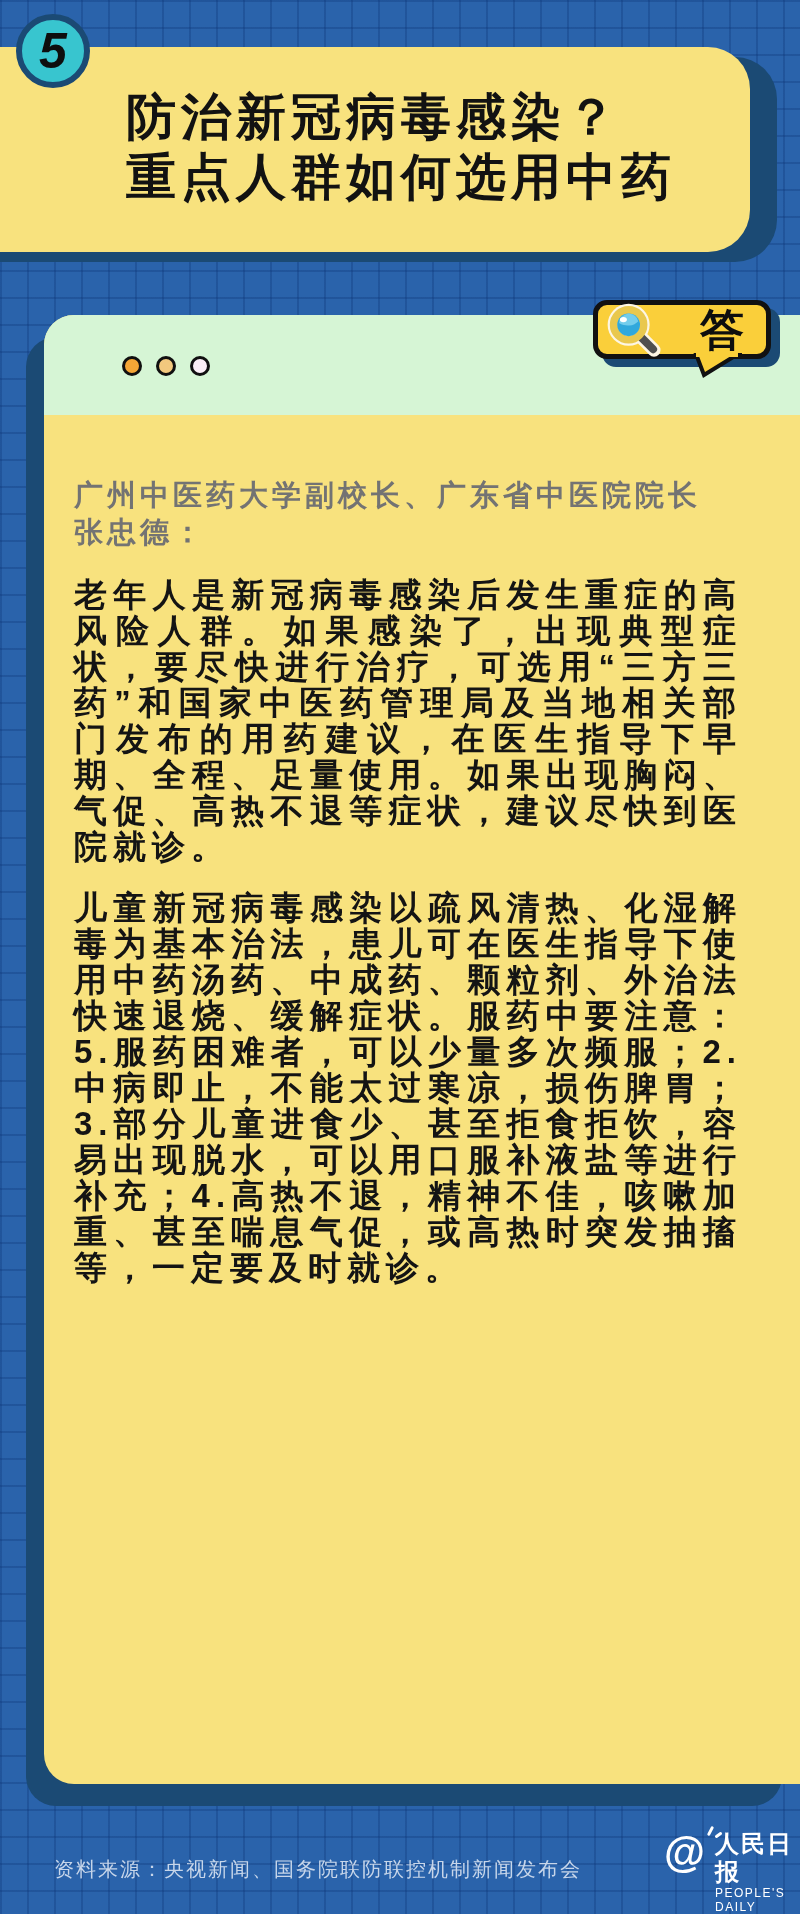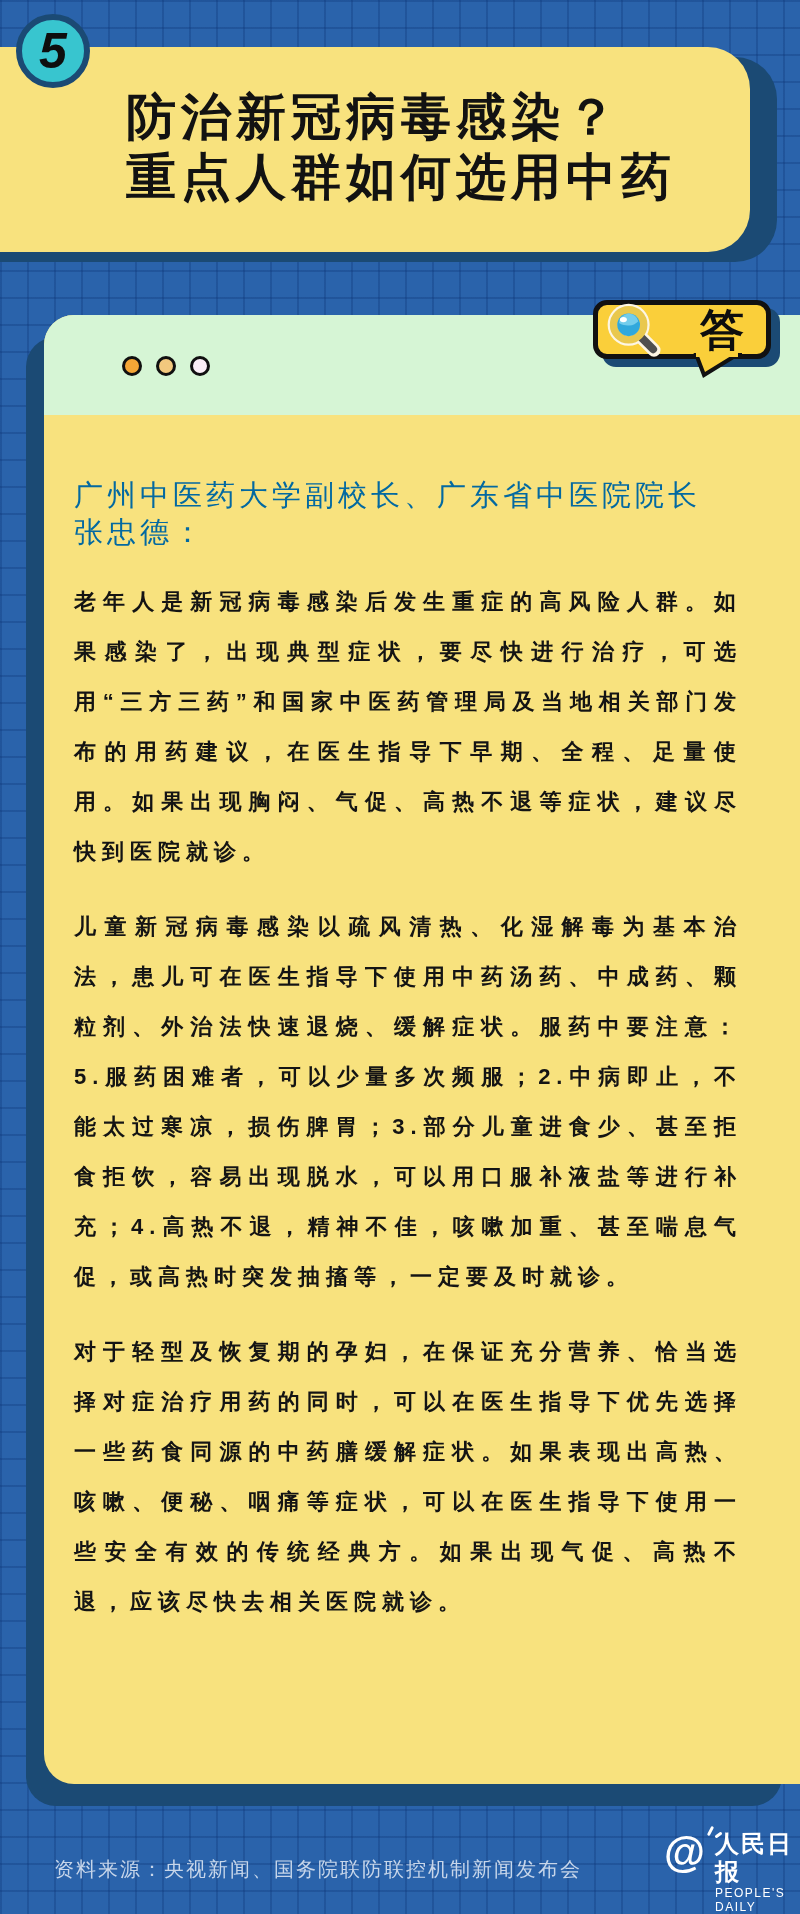--- a/index.html
+++ b/index.html
@@ -48,26 +48,26 @@
     flex:0 0 auto;
   }
   .window-dots{display:flex;gap:14px;margin:41px 0 0 78px;}
   .dot{width:20px;height:20px;border-radius:50%;border:3px solid #101010;box-sizing:border-box;}
   .dot-1{background:#F4A636;}
   .dot-2{background:#F2C87E;}
   .dot-3{background:#FBEFF7;}
   .card-body{flex:1;padding:62px 68px 0 30px;}
   .expert-heading{
     max-width:640px;
-    font-size:29px;line-height:37px;font-weight:400;color:#0369a1;
+    font-size:29px;line-height:37px;font-weight:700;color:#737373;
     letter-spacing:4px;
   }
   .body-paragraph{
     margin:25px 0 0 0;
-    font-size:22px;line-height:50px;font-weight:700;color:#141414;
+    font-size:33px;line-height:36px;font-weight:700;color:#141414;
     letter-spacing:6px;text-align:justify;text-justify:inter-character;
   }
   .body-paragraph:first-of-type{margin-top:26px;}
   
   .answer-badge{
     position:absolute;left:593px;top:300px;width:178px;height:59px;
     background:#FACF3A;border:5px solid #111111;border-radius:14px;
     box-sizing:border-box;box-shadow:9px 8px 0 #1B4A74;
     display:flex;align-items:center;z-index:6;
   }
@@ -118,21 +118,20 @@
     <div class="window-dots">
       <span class="dot dot-1"></span>
       <span class="dot dot-2"></span>
       <span class="dot dot-3"></span>
     </div>
   </div>
   <div class="card-body">
     <div class="expert-heading">广州中医药大学副校长、广东省中医院院长张忠德：</div>
     <p class="body-paragraph">老年人是新冠病毒感染后发生重症的高风险人群。如果感染了，出现典型症状，要尽快进行治疗，可选用“三方三药”和国家中医药管理局及当地相关部门发布的用药建议，在医生指导下早期、全程、足量使用。如果出现胸闷、气促、高热不退等症状，建议尽快到医院就诊。</p>
     <p class="body-paragraph">儿童新冠病毒感染以疏风清热、化湿解毒为基本治法，患儿可在医生指导下使用中药汤药、中成药、颗粒剂、外治法快速退烧、缓解症状。服药中要注意：5.服药困难者，可以少量多次频服；2.中病即止，不能太过寒凉，损伤脾胃；3.部分儿童进食少、甚至拒食拒饮，容易出现脱水，可以用口服补液盐等进行补充；4.高热不退，精神不佳，咳嗽加重、甚至喘息气促，或高热时突发抽搐等，一定要及时就诊。</p>
-    <p class="body-paragraph">对于轻型及恢复期的孕妇，在保证充分营养、恰当选择对症治疗用药的同时，可以在医生指导下优先选择一些药食同源的中药膳缓解症状。如果表现出高热、咳嗽、便秘、咽痛等症状，可以在医生指导下使用一些安全有效的传统经典方。如果出现气促、高热不退，应该尽快去相关医院就诊。</p>
   </div>
 </div>
 
 <div class="answer-badge">
   <svg class="magnifier" viewBox="0 0 64 64">
     <circle cx="27" cy="26" r="24" fill="#FDF6E4"></circle>
     <line x1="42" y1="41" x2="56" y2="55" stroke="#FDF6E4" stroke-width="15" stroke-linecap="round"></line>
     <line x1="42" y1="41" x2="55" y2="54" stroke="#4F4F4F" stroke-width="9" stroke-linecap="round"></line>
     <circle cx="27" cy="26" r="17" fill="none" stroke="#E9C84E" stroke-width="9"></circle>
     <circle cx="27" cy="26" r="13" fill="#2FA8DC"></circle>

